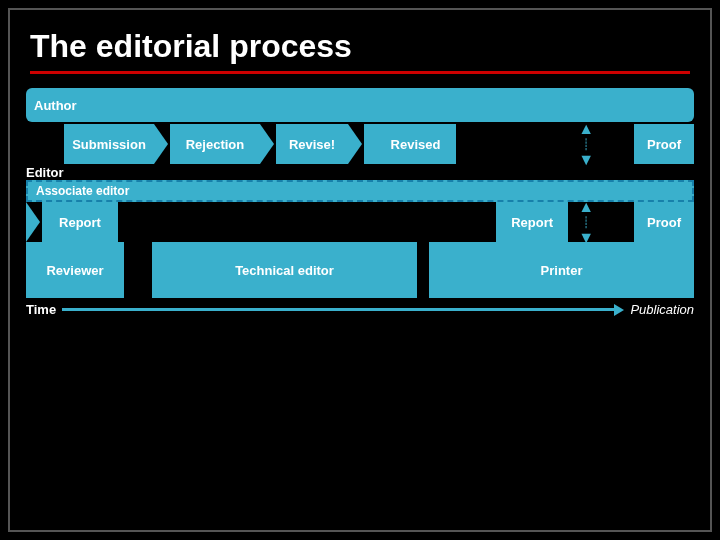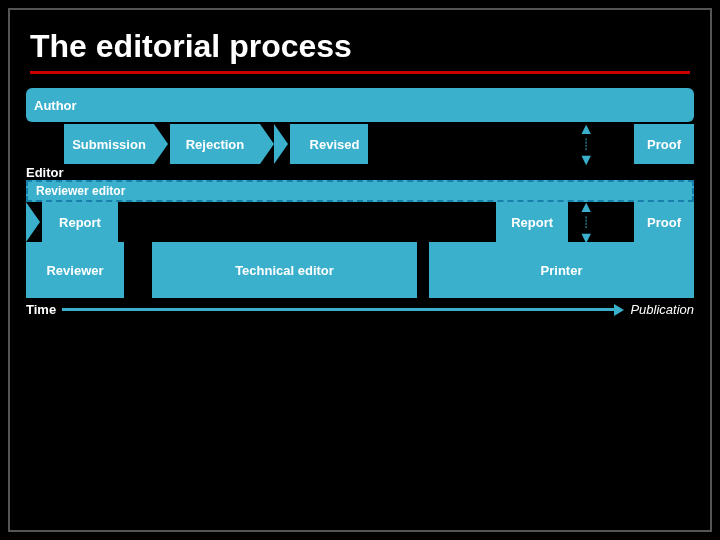--- a/index.html
+++ b/index.html
@@ -187,36 +187,37 @@
       <div class="r-author">
         <span>Author</span>
       </div>
     </div>
 
     <div class="r-process" style="margin-bottom:0;">
       <div class="pbox" style="width:90px;">Submission</div>
       <div class="tri-right"></div>
       <div class="pbox" style="width:90px; margin-left:2px;">Rejection</div>
       <div class="tri-right"></div>
-      <div class="tri-right"></div>
-      <div class="pbox" style="width:78px; margin-left:2px;padding-left:23px;">Revised</div>
+      <div class="pbox" style="width:72px; margin-left:2px;">Revise!</div>
+      <div class="tri-right"></div>
+      <div class="pbox" style="width:92px; margin-left:2px;padding-left:23px;">Revised</div>
       <div class="spacer"></div>
 
       <div style="display:flex;flex-direction:column;align-items:center;color:#3ab0cc;font-size:16px;margin-right:2px;">
         <span>▲</span>
         <span style="font-size:11px;">┊</span>
         <span>▼</span>
       </div>
       <div class="pbox" style="width:60px;">Proof</div>
     </div>
 
     <div style="margin-bottom:1px;">
       <div class="r-editor-label">Editor</div>
       <div class="r-assoc">
-        <span style="color:#fff;font-size:12px;font-weight:bold;">Reviewer editor</span>
+        <span style="color:#fff;font-size:12px;font-weight:bold;">Associate editor</span>
       </div>
     </div>
 
     <div class="r-ms">
       <div class="tri-right"></div>
       <div class="pbox" style="width:76px; margin-left:2px;text-align:center;">Report</div>
       <div class="spacer"></div>
       <div class="pbox" style="width:72px; margin-right:10px;">Report</div>
       <div style="display:flex;flex-direction:column;align-items:center;color:#3ab0cc;font-size:16px;margin-right:2px;">
         <span>▲</span>

